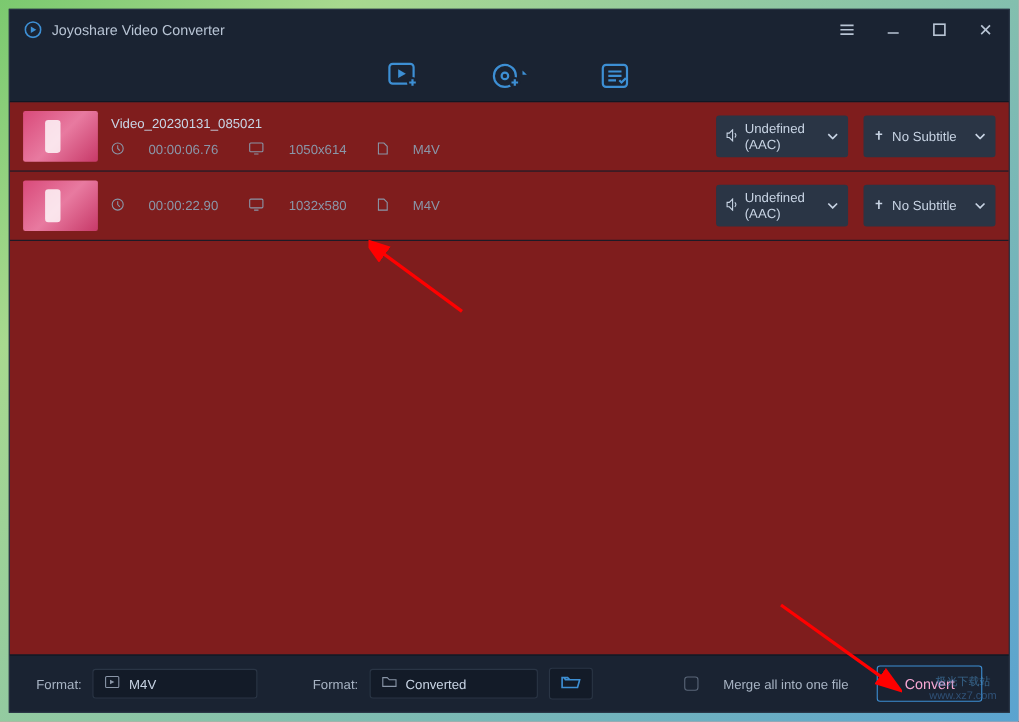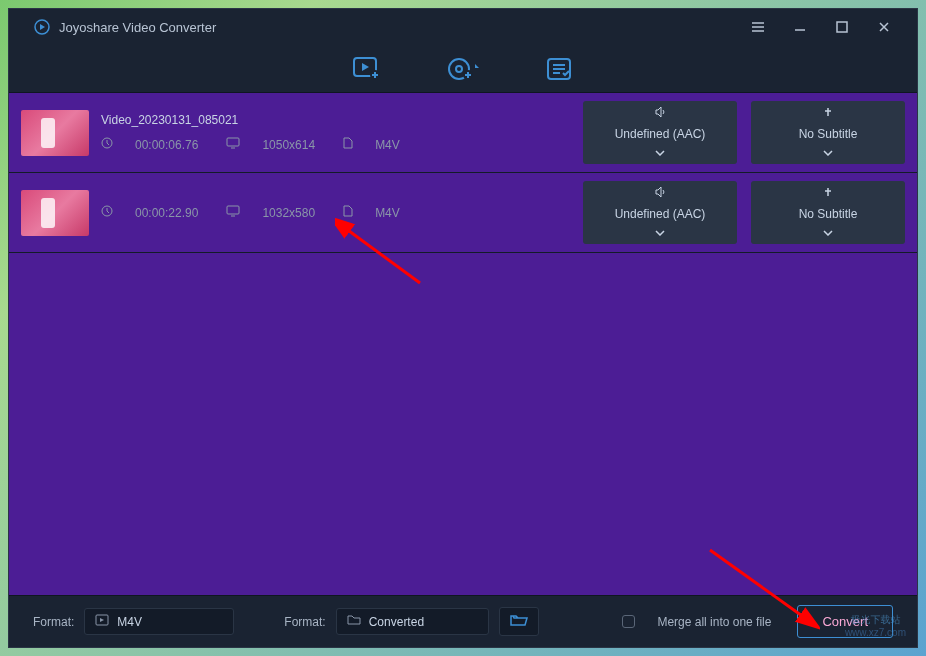--- a/index.html
+++ b/index.html
@@ -19,21 +19,21 @@
   height: 640px;
   background: #1a2332;
   border: 1px solid #2a3545;
   display: flex;
   flex-direction: column;
 }
 .titlebar {
   height: 36px;
   display: flex;
   align-items: center;
-  padding: 0 24px;
+  padding: 0 12px;
   color: #b8c4d4;
   font-size: 13px;
 }
 .titlebar-logo {
   width: 18px;
   height: 18px;
   margin-right: 8px;
   display: inline-flex;
   align-items: center;
   justify-content: center;
@@ -66,21 +66,21 @@
   height: 36px;
   display: inline-flex;
   align-items: center;
   justify-content: center;
   cursor: pointer;
   position: relative;
 }
 .file-list {
   flex: 1;
   overflow-y: auto;
-  background: #4c1d95;
+  background: #7f1d1d;
 }
 .file-row {
   display: flex;
   align-items: center;
   padding: 8px 12px;
   border-bottom: 1px solid #131b28;
   gap: 12px;
 }
 .thumbnail {
   width: 68px;
@@ -128,24 +128,23 @@
 }
 .dropdown {
   background: #2a3545;
   color: #c8d4e4;
   font-size: 12px;
   padding: 5px 8px;
   border-radius: 3px;
   display: flex;
   align-items: center;
   gap: 6px;
-  width: 154px;
+  width: 120px;
   cursor: pointer;
   position: relative;
-  flex-direction: column;
 }
 .dropdown-label { flex: 1; }
 .dropdown-chevron {
   width: 12px;
   height: 12px;
   display: inline-flex;
   align-items: center;
   justify-content: center;
 }
 .bottom-bar {

